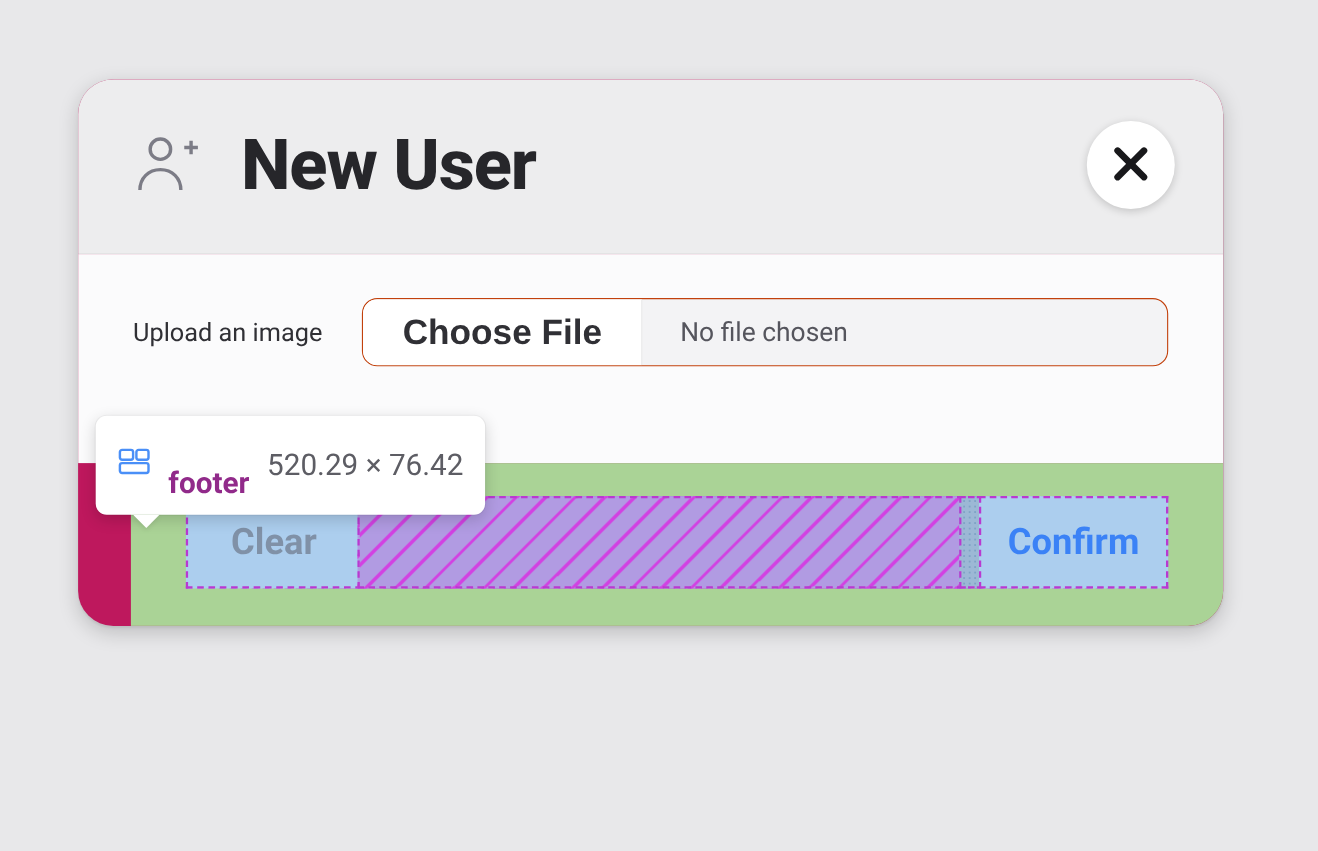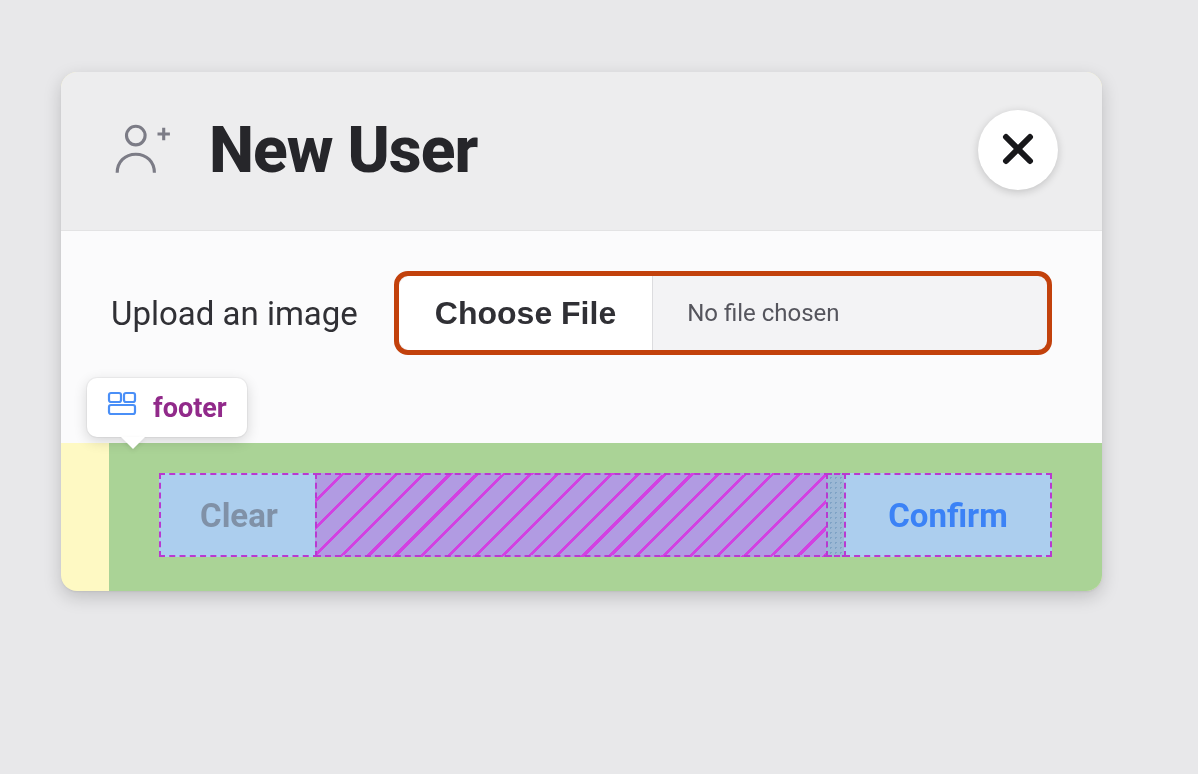--- a/index.html
+++ b/index.html
@@ -10,25 +10,25 @@
     body {
       font-family: -apple-system, BlinkMacSystemFont, "Segoe UI", Roboto, Helvetica, Arial, sans-serif;
       background: #e8e8ea;
       width: 1198px;
       height: 774px;
       position: relative;
       overflow: hidden;
     }
     .card {
       position: absolute;
-      left: 61px;
+      left: 71px;
       top: 72px;
       width: 1041px;
-      border-radius: 16px;
-      background: #fef9c3;
+      border-radius: 32px;
+      background: #be185d;
       box-shadow: 0 6px 18px rgba(0,0,0,0.18), 0 1px 2px rgba(0,0,0,0.06);
       overflow: hidden;
     }
     .card-header {
       background: #ededee;
       padding: 38px 44px 40px 50px;
       display: flex;
       align-items: center;
       gap: 36px;
       border-bottom: 1px solid rgba(0,0,0,0.04);
@@ -69,32 +69,32 @@
     .card-body {
       background: #fbfbfc;
       padding: 40px 50px 88px 50px;
     }
     .upload-row {
       display: flex;
       align-items: center;
       gap: 36px;
     }
     .upload-label {
-      font-size: 33px;
+      font-size: 23px;
       font-weight: 400;
       color: #303035;
     }
     .file-field {
       flex: 1;
       display: flex;
       align-items: stretch;
-      height: 84px;
+      height: 62px;
       border-radius: 14px;
       background: #f3f3f5;
-      border: 5px solid #c2410c;
+      border: 1px solid #c2410c;
       overflow: hidden;
     }
     .choose-file-btn {
       background: #fff;
       border: none;
       border-right: 1px solid #dcdcdf;
       border-radius: 12px 0 0 12px;
       padding: 0 36px;
       font-size: 32px;
       font-weight: 700;
@@ -153,21 +153,21 @@
       color: #4b5059;
       cursor: pointer;
     }
     .gap-small {
       width: 22px;
       background-color: #9cb8d5;
       background-image: radial-gradient(#7fa3c6 1px, transparent 1px);
       background-size: 5px 5px;
     }
     .btn-confirm {
-      width: 208px;
+      width: 172px;
       background: #acceee;
       color: #3b82f6;
       cursor: pointer;
     }
     
     .dev-tooltip {
       position: absolute;
       left: 87px;
       top: 378px;
       background: #fff;
@@ -194,20 +194,21 @@
     .tooltip-icon svg {
       width: 30px;
       height: 26px;
       fill: none;
       stroke: #4a8ff7;
       stroke-width: 2.2;
     }
     .tooltip-tag {
       color: #912a8a;
       font-weight: 700;
+      margin-top: 32px;
     }
     .tooltip-dims {
       color: #5d5d64;
       font-weight: 400;
     }
   </style>
 </head>
 <body>
 
 <div class="card">
@@ -255,13 +256,14 @@
 
 <div class="dev-tooltip">
   <span class="tooltip-icon">
     <svg viewBox="0 0 30 26">
       <rect x="2" y="2" width="12" height="9" rx="2"></rect>
       <rect x="17" y="2" width="11" height="9" rx="2"></rect>
       <rect x="2" y="14" width="26" height="9" rx="2"></rect>
     </svg>
   </span>
   <span class="tooltip-tag">footer</span>
+  <span class="tooltip-dims">520.29 × 76.42</span>
 </div>
 
 </body></html>

